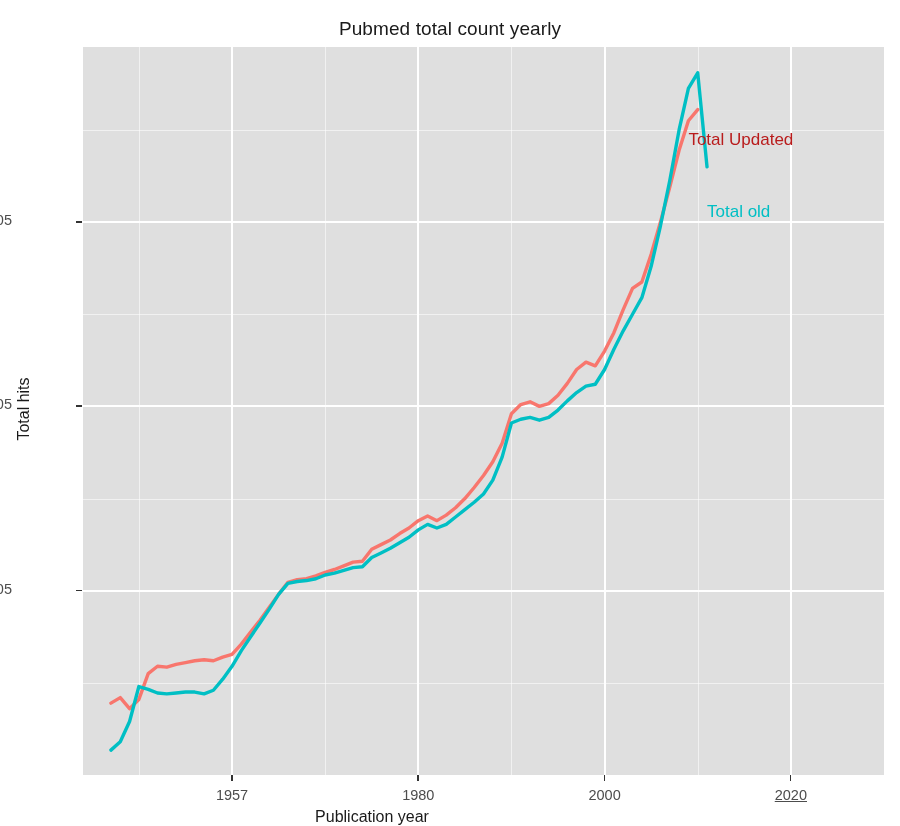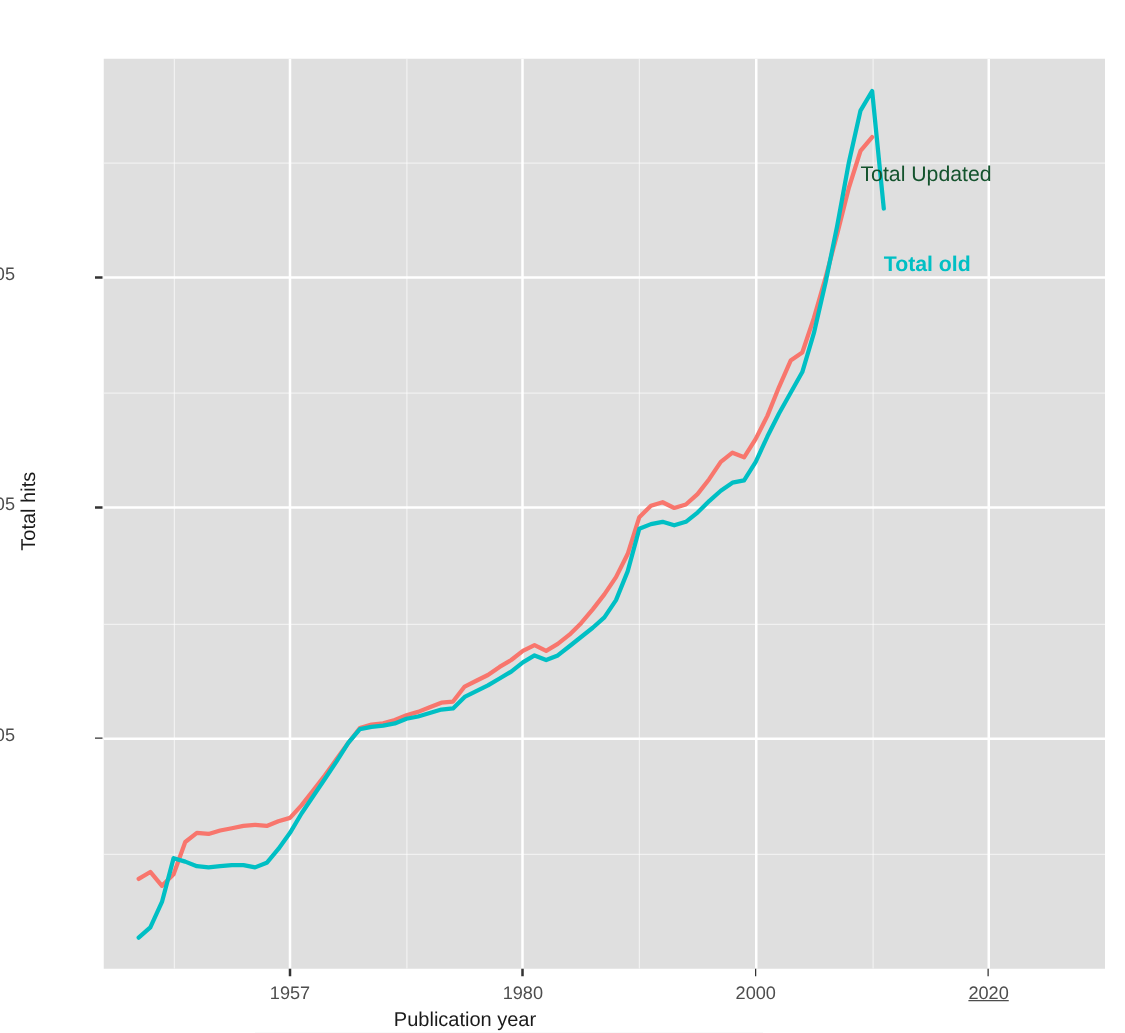--- a/index.html
+++ b/index.html
@@ -115,20 +115,21 @@
     position: absolute;
     font-size: 17px;
     white-space: nowrap;
   }
 </style>
 </head>
 <body>
 
 <div id="figure">
 
+  <div id="plot-title">Pubmed total count yearly</div>
 
   <div id="panel">
     <div id="gridlines">
         <div class="gridline-minor-h" style="top:635.8px"></div>
         <div class="gridline-minor-h" style="top:451.5px"></div>
         <div class="gridline-minor-h" style="top:267.2px"></div>
         <div class="gridline-minor-h" style="top:82.9px"></div>
         <div class="gridline-minor-v" style="left:55.9px"></div>
         <div class="gridline-minor-v" style="left:242.2px"></div>
         <div class="gridline-minor-v" style="left:428.4px"></div>
@@ -141,22 +142,22 @@
         <div class="gridline-major-v" style="left:520.6px"></div>
         <div class="gridline-major-v" style="left:706.9px"></div>
       </div>
     <svg id="series-svg" viewBox="0 0 801 728" preserveAspectRatio="none">
       <g id="series-group">
           <polyline points="27.94,656.12 37.26,650.59 46.57,661.65 55.88,652.44 65.20,626.63 74.51,619.26 83.83,620.18 93.14,617.42 102.45,615.57 111.77,613.73 121.08,612.81 130.40,613.73 139.71,610.05 149.02,607.28 158.34,597.14 167.65,585.16 176.97,573.18 186.28,560.28 195.59,547.38 204.91,535.40 214.22,532.64 223.53,531.72 232.85,528.95 242.16,525.27 251.48,522.50 260.79,518.82 270.10,515.13 279.42,514.21 288.73,502.23 298.05,497.62 307.36,493.01 316.67,486.56 325.99,481.03 335.30,473.66 344.62,469.05 353.93,473.66 363.24,468.13 372.56,460.76 381.87,451.54 391.19,440.49 400.50,428.51 409.81,414.68 419.13,396.25 428.44,366.76 437.76,357.55 447.07,354.78 456.38,359.39 465.70,356.63 475.01,348.33 484.33,336.35 493.64,322.53 502.95,315.16 512.27,318.85 521.58,304.10 530.90,285.67 540.21,262.63 549.52,241.44 558.84,234.99 568.15,207.34 577.47,175.09 586.78,140.07 596.09,103.21 605.41,73.72 614.72,62.66" fill="none" stroke="#F8766D" stroke-width="3.4" stroke-linejoin="round" stroke-linecap="round"></polyline>
           <polyline points="27.94,703.12 37.26,694.83 46.57,674.55 55.88,639.53 65.20,642.30 74.51,645.98 83.83,646.91 93.14,645.98 102.45,645.06 111.77,645.06 121.08,646.91 130.40,643.22 139.71,632.16 149.02,619.26 158.34,603.59 167.65,589.77 176.97,575.95 186.28,562.13 195.59,547.38 204.91,536.32 214.22,534.48 223.53,533.56 232.85,531.72 242.16,528.03 251.48,526.19 260.79,523.42 270.10,520.66 279.42,519.74 288.73,510.52 298.05,505.91 307.36,501.31 316.67,495.78 325.99,490.25 335.30,482.88 344.62,477.35 353.93,481.03 363.24,477.35 372.56,469.97 381.87,462.60 391.19,455.23 400.50,446.94 409.81,433.11 419.13,410.08 428.44,375.98 437.76,372.29 447.07,370.45 456.38,373.22 465.70,370.45 475.01,363.08 484.33,353.86 493.64,345.57 502.95,339.12 512.27,337.28 521.58,322.53 530.90,302.26 540.21,283.83 549.52,267.24 558.84,250.65 568.15,219.32 577.47,178.77 586.78,133.62 596.09,82.94 605.41,41.47 614.72,25.80 624.03,119.80" fill="none" stroke="#00BFC4" stroke-width="3.4" stroke-linejoin="round" stroke-linecap="round"></polyline>
         </g>
     </svg>
     <div id="inline-labels">
-        <div class="series-label" style="left: 605.4px; top: 83px; color: #14532d;">Total Updated</div>
-        <div class="series-label" style="left: 624px; top: 154.9px; color: rgb(0, 191, 196); font-weight: bold;">Total old</div>
+        <div class="series-label" style="left: 605.4px; top: 83px; color: #b91c1c;">Total Updated</div>
+        <div class="series-label" style="left: 624px; top: 154.9px; color: rgb(0, 191, 196);">Total old</div>
       </div>
   </div>
 
   <div id="y-axis">
       <div class="y-tick-label" style="top: 580.696px;">2e+05</div>
       <div class="y-tick-mark" style="top: 589.696px; left: 76px;"></div>
       <div class="y-tick-label" style="top: 396.392px;">4e+05</div>
       <div class="y-tick-mark" style="top: 405.392px; left: 76px;"></div>
       <div class="y-tick-label" style="top: 212.089px;">6e+05</div>
       <div class="y-tick-mark" style="top: 221.089px; left: 76px;"></div>

